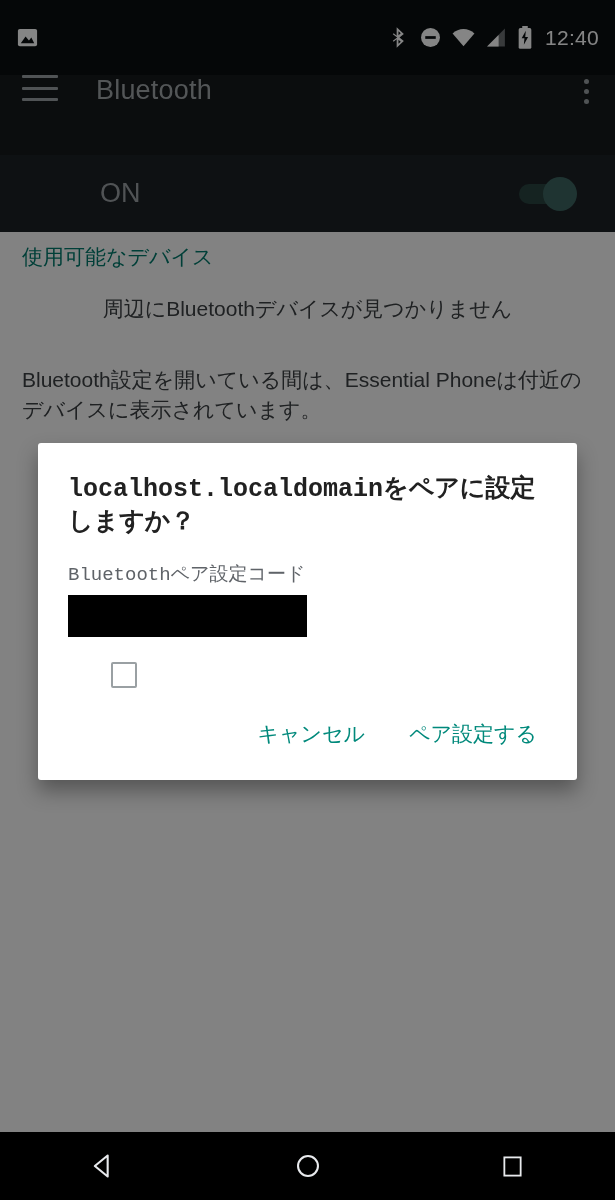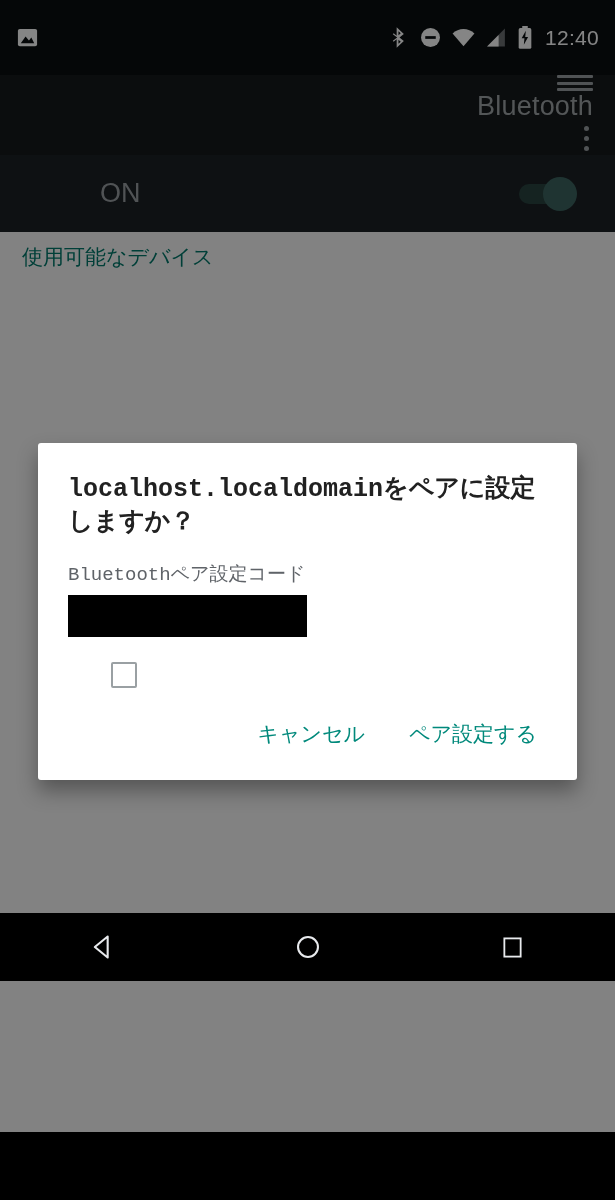--- a/index.html
+++ b/index.html
@@ -2,39 +2,38 @@
 <html><head>
 <meta charset="utf-8">
 <style>
   * { margin:0; padding:0; box-sizing:border-box; }
   html, body {
     width:615px; height:1200px;
     background:#000;
     font-family:"Liberation Sans","DejaVu Sans",sans-serif;
     overflow:hidden;
   }
-  .screen { position:relative; width:615px; height:981px; background:#737373; }
+  .screen { position:relative; width:615px; height:1200px; background:#737373; }
 
   
   .status-bar {
     position:absolute; top:0; left:0; width:615px; height:75px;
     background:#0b0f11; display:flex; align-items:center;
     padding:0 16px; z-index:30;
   }
   .status-left { display:flex; align-items:center; gap:8px; }
   .status-right { margin-left:auto; display:flex; align-items:center; gap:11px; }
   .sb-icon { display:block; }
   .clock { color:#fff; font-size:21px; letter-spacing:.3px; padding-left:2px; }
 
   
   .app-bar {
     position:absolute; top:75px; left:0; width:615px; height:80px;
-    background:#16191c; display:flex; align-items:flex-end; padding:0 22px;
+    background:#16191c; display:flex; align-items:flex-start; padding:0 22px;
     z-index:20;
-    flex-direction:column;
   }
   .hamburger { width:36px; height:26px; display:flex; flex-direction:column;
                justify-content:space-between; cursor:pointer; }
   .hamburger span { display:block; height:3px; background:#9aa0a3; border-radius:1px; }
   .app-title { color:#9fa5a8; font-size:27px; margin-left:38px; letter-spacing:.2px; }
   .overflow { margin-left:auto; display:flex; flex-direction:column; gap:5px; padding:4px; cursor:pointer; }
   .overflow i { width:5px; height:5px; background:#9aa0a3; border-radius:50%; display:block; }
 
   
   .on-row {
@@ -153,20 +152,22 @@
   <div class="on-row">
     <div class="on-label">ON</div>
     <div class="switch">
       <div class="track"></div>
       <div class="thumb"></div>
     </div>
   </div>
 
   <div class="content">
     <div class="section-head">使用可能なデバイス</div>
+    <div class="empty-msg">周辺にBluetoothデバイスが見つかりません</div>
+    <div class="footer-note">Bluetooth設定を開いている間は、Essential Phoneは付近のデバイスに表示されています。</div>
   </div>
 
   <div class="scrim"></div>
 
   <div class="dialog">
     <div class="dlg-title">localhost.localdomainをペアに設定しますか？</div>
     <div class="dlg-sub">Bluetoothペア設定コード</div>
     <div class="code-box"></div>
     <div class="cb-row">
       <div class="checkbox"></div>

